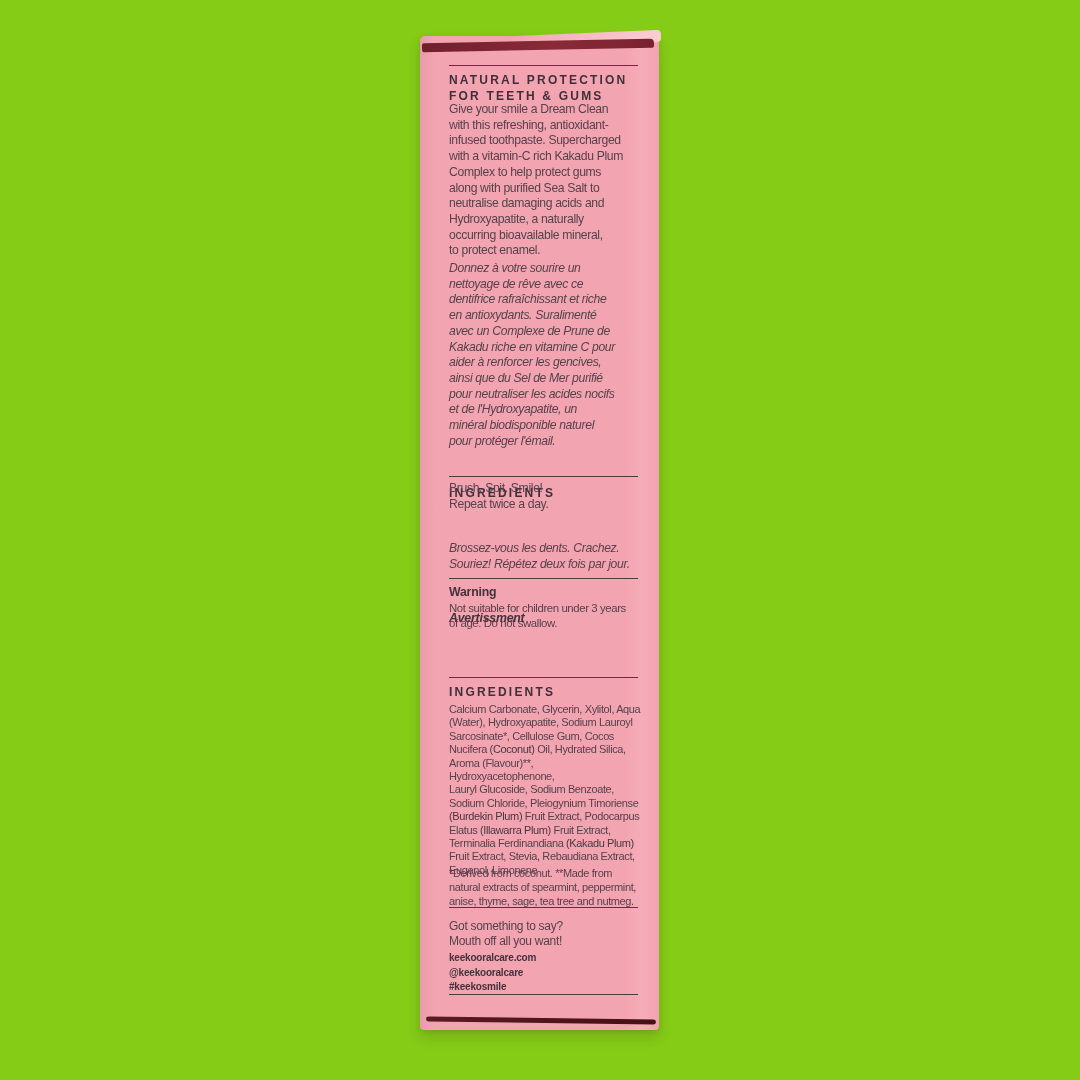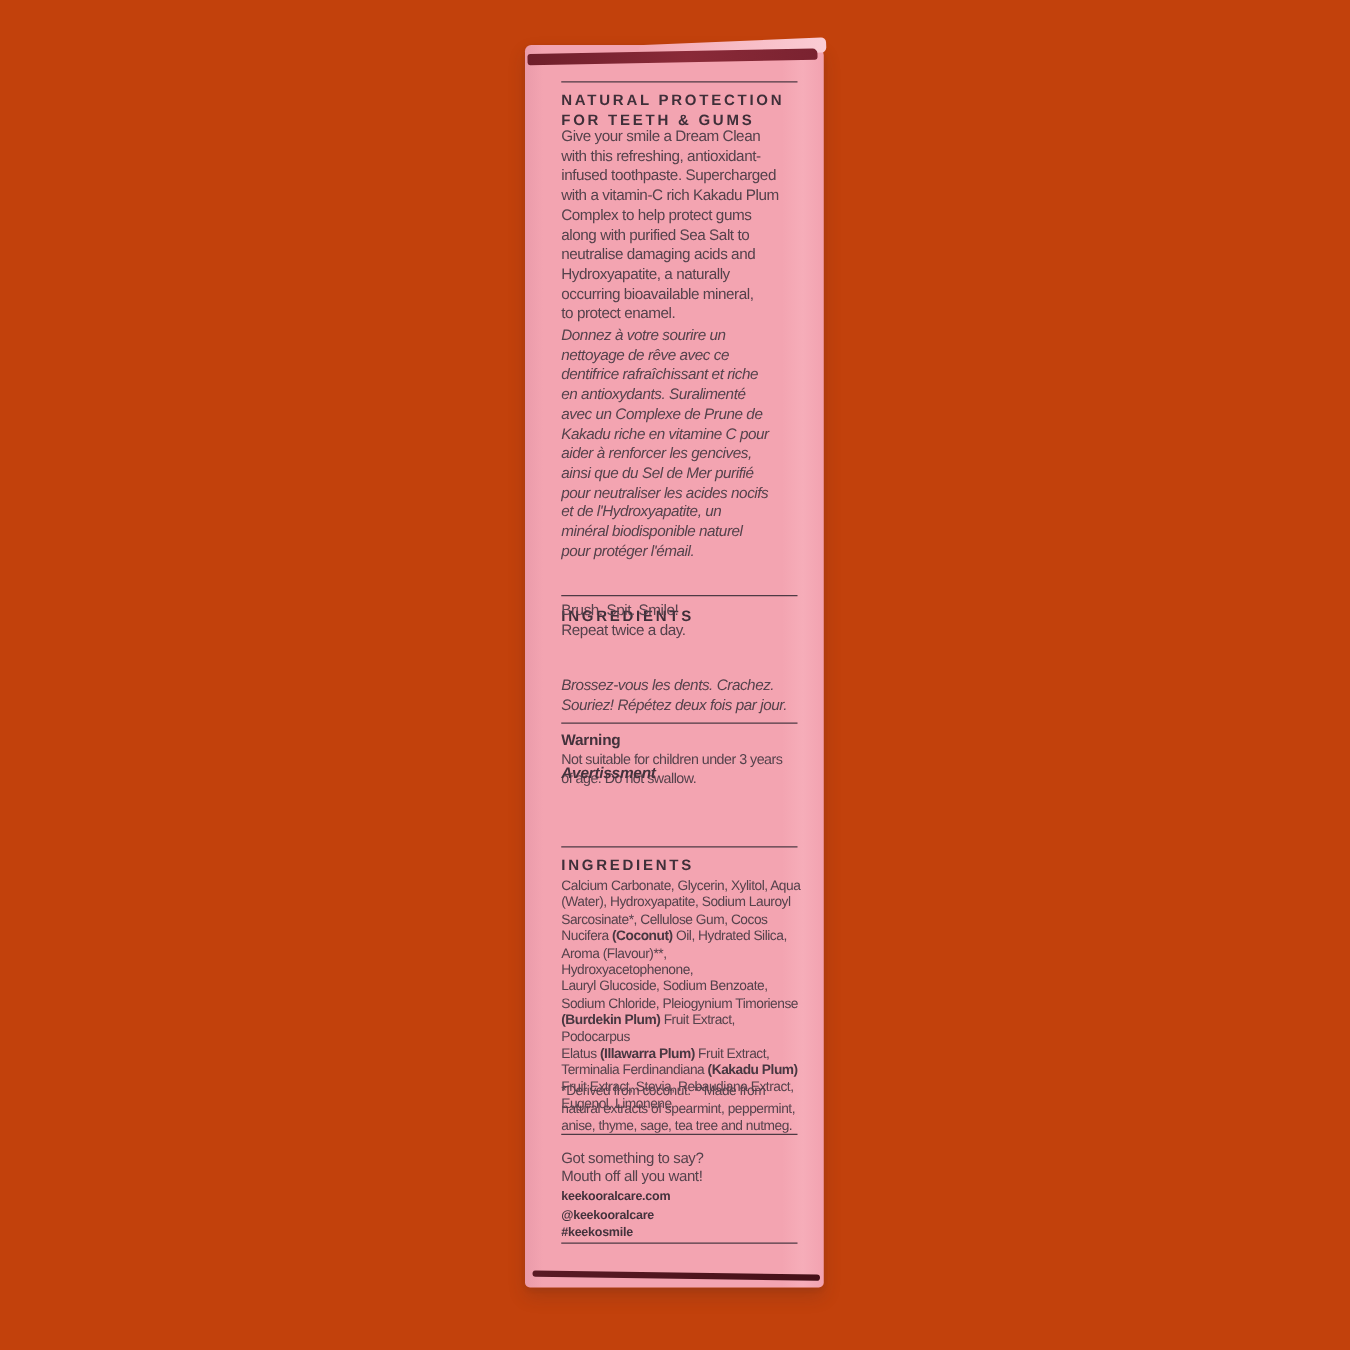--- a/index.html
+++ b/index.html
@@ -4,21 +4,21 @@
 <style>
   html, body {
     margin: 0;
     padding: 0;
     width: 1080px;
     height: 1080px;
     background: #ffffff;
     font-family: "Liberation Sans", "DejaVu Sans", sans-serif;
     overflow: hidden;
   }
-  .stage { position: relative; width: 1080px; height: 1080px; background: #c2410c; }
+  .stage { position: relative; width: 1080px; height: 1080px; background: #84cc16; }
 
   
   .box {
     position: absolute;
     left: 420px; top: 36px;
     width: 239px; height: 994px;
     background: linear-gradient(90deg, #ea9baa 0%, #f3a4b1 6%, #f3a4b1 86%, #f6adb9 93%, #f2a2b0 100%);
     border-radius: 5px 8px 4px 4px;
     box-shadow: 0 7px 14px rgba(60,40,45,0.18), 0 2px 4px rgba(60,40,45,0.10);
   }
@@ -67,21 +67,21 @@
   .small-txt {
     font-size: 11.4px; line-height: 14.8px;
     letter-spacing: -0.4px; white-space: pre;
     color: #55424c;
   }
   .ing-txt {
     font-size: 11px; line-height: 13.4px;
     letter-spacing: -0.38px; white-space: pre-line;
     color: #55424c;
   }
-  .ing-txt .b, .b { font-weight: bold; color: #483741; }
+  .ing-txt .b, .b { font-weight: normal; color: #483741; }
   .warn-head { font-size: 12.3px; font-weight: bold; letter-spacing: -0.2px; color: #43323c; }
   .foot-txt {
     font-size: 11px; line-height: 14.2px;
     letter-spacing: -0.38px; white-space: pre;
     color: #55424c;
   }
   .social-q {
     font-size: 12px; line-height: 14.6px;
     letter-spacing: -0.3px; white-space: pre;
     color: #55424c;

